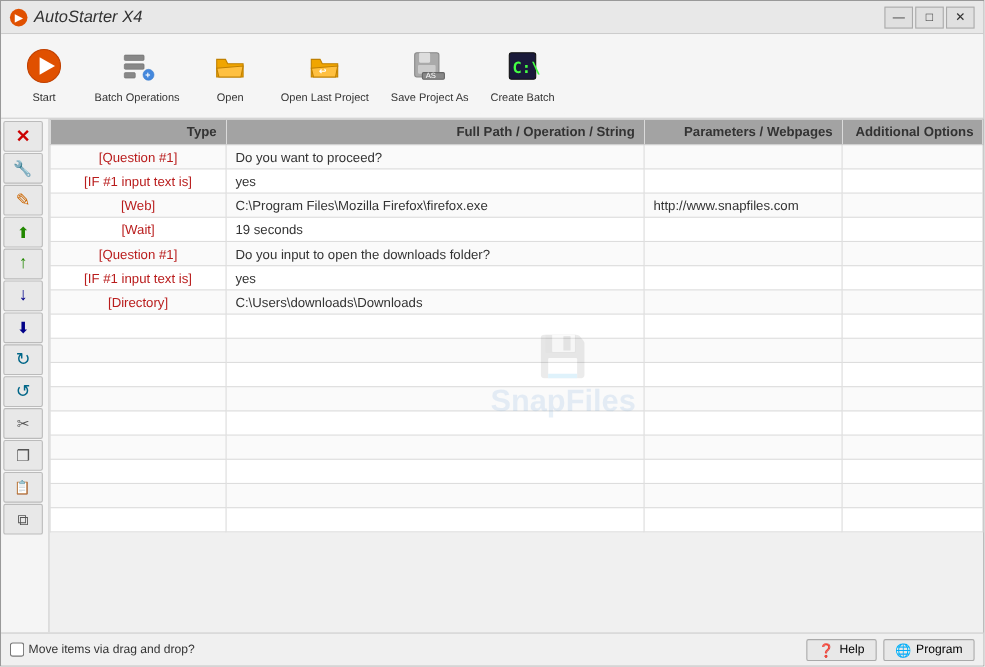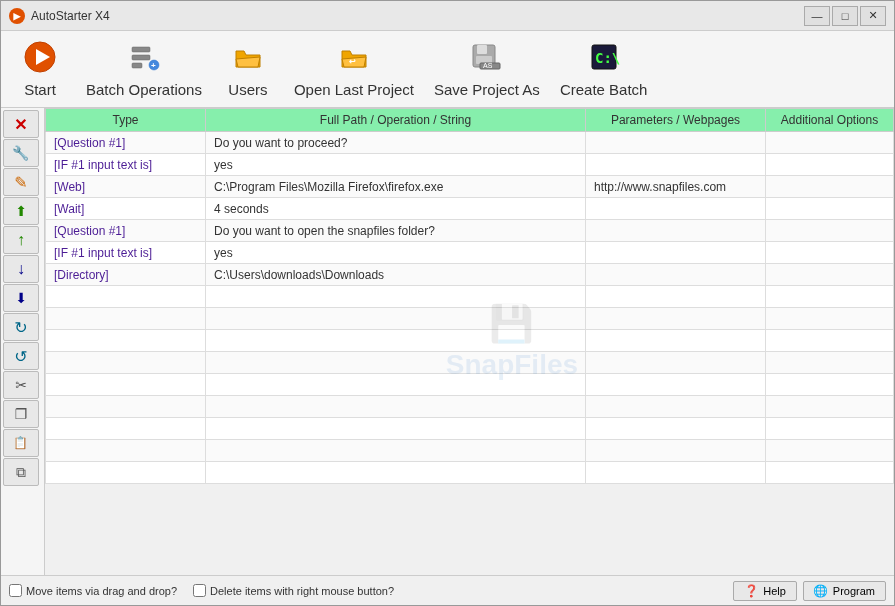--- a/index.html
+++ b/index.html
@@ -37,22 +37,23 @@
       background: #e05000;
       border-radius: 50%;
       display: flex;
       align-items: center;
       justify-content: center;
       color: white;
       font-size: 9px;
       font-weight: bold;
     }
     .title-text {
-      font-size: 12px;
-      color: #333;
+      font-size: 15px;
+      color: #333;
+      font-style: italic;
     }
     .title-controls {
       display: flex;
       gap: 2px;
     }
     .title-btn {
       width: 26px;
       height: 20px;
       background: #e0e0e0;
       border: 1px solid #aaa;
@@ -82,21 +83,21 @@
       border: 1px solid transparent;
       cursor: pointer;
       gap: 3px;
       height: 68px;
     }
     .toolbar-btn .icon {
       font-size: 28px;
       line-height: 1;
     }
     .toolbar-btn .label {
-      font-size: 15px;
+      font-size: 10px;
       color: #333;
       text-align: center;
       white-space: nowrap;
     }
 
     .content-area {
       display: flex;
       flex: 1;
       overflow: hidden;
     }
@@ -133,38 +134,38 @@
       flex: 1;
       overflow: auto;
       position: relative;
     }
     table {
       width: 100%;
       border-collapse: collapse;
       font-size: 12px;
     }
     thead tr th {
-      background: #86efac;
+      background: #a3a3a3;
       border: 1px solid #ccc;
       padding: 4px 8px;
-      text-align: center;
-      font-weight: normal;
+      text-align: right;
+      font-weight: bold;
       color: #333;
       position: sticky;
       top: 0;
     }
     tbody tr td {
       border: 1px solid #ddd;
       padding: 3px 8px;
       color: #333;
       background: white;
       height: 22px;
     }
     tbody tr:nth-child(odd) td { background: #fafafa; }
-    tbody tr td:first-child { color: #4c1d95; }
+    tbody tr td:first-child { color: #b91c1c; text-align: center; }
 
     .watermark {
       position: absolute;
       top: 50%;
       left: 55%;
       transform: translate(-50%, -50%);
       opacity: 0.12;
       color: #4488cc;
       font-size: 28px;
       font-weight: bold;
@@ -276,21 +277,21 @@
 
 
 
     <div class="toolbar-btn">
       <div class="icon">
         <svg class="svg-icon" viewBox="0 0 32 32">
           <path d="M4,10 L4,26 L28,26 L28,14 L14,14 L12,10 Z" fill="#f0a500" stroke="#c08000" stroke-width="1"></path>
           <path d="M4,18 L6,26 L26,26 L28,16 Z" fill="#ffc040" stroke="#c08000" stroke-width="1"></path>
         </svg>
       </div>
-      <span class="label">Users</span>
+      <span class="label">Open</span>
     </div>
 
     <div class="toolbar-btn">
       <div class="icon">
         <svg class="svg-icon" viewBox="0 0 32 32">
           <path d="M4,10 L4,26 L28,26 L28,14 L14,14 L12,10 Z" fill="#f0a500" stroke="#c08000" stroke-width="1"></path>
           <path d="M4,18 L6,26 L26,26 L28,16 Z" fill="#ffc040" stroke="#c08000" stroke-width="1"></path>
           <text x="11" y="23" font-size="8" fill="white" font-weight="bold">↩</text>
         </svg>
       </div>
@@ -369,27 +370,27 @@
                 <td></td>
               </tr>
               <tr>
                 <td>[Web]</td>
                 <td>C:\Program Files\Mozilla Firefox\firefox.exe</td>
                 <td>http://www.snapfiles.com</td>
                 <td></td>
               </tr>
               <tr>
                 <td>[Wait]</td>
-                <td>4 seconds</td>
+                <td>19 seconds</td>
                 <td></td>
                 <td></td>
               </tr>
               <tr>
                 <td>[Question #1]</td>
-                <td>Do you want to open the snapfiles folder?</td>
+                <td>Do you input to open the downloads folder?</td>
                 <td></td>
                 <td></td>
               </tr>
               <tr>
                 <td>[IF #1 input text is]</td>
                 <td>yes</td>
                 <td></td>
                 <td></td>
               </tr>
               <tr>
@@ -457,24 +458,20 @@
       </div>
     </div>
   </div>
 
   <div class="status-bar">
     <div class="status-left">
       <label class="checkbox-item">
         <input type="checkbox" style="">
         <span>Move items via drag and drop?</span>
       </label>
-      <label class="checkbox-item">
-        <input type="checkbox" style="">
-        <span>Delete items with right mouse button?</span>
-      </label>
     </div>
     <div class="status-right">
       <div class="status-btn">
         <span class="btn-icon help-icon">❓</span>
         <span>Help</span>
       </div>
       <div class="status-btn">
         <span class="btn-icon support-icon">🌐</span>
         <span>Program</span>
       </div>

